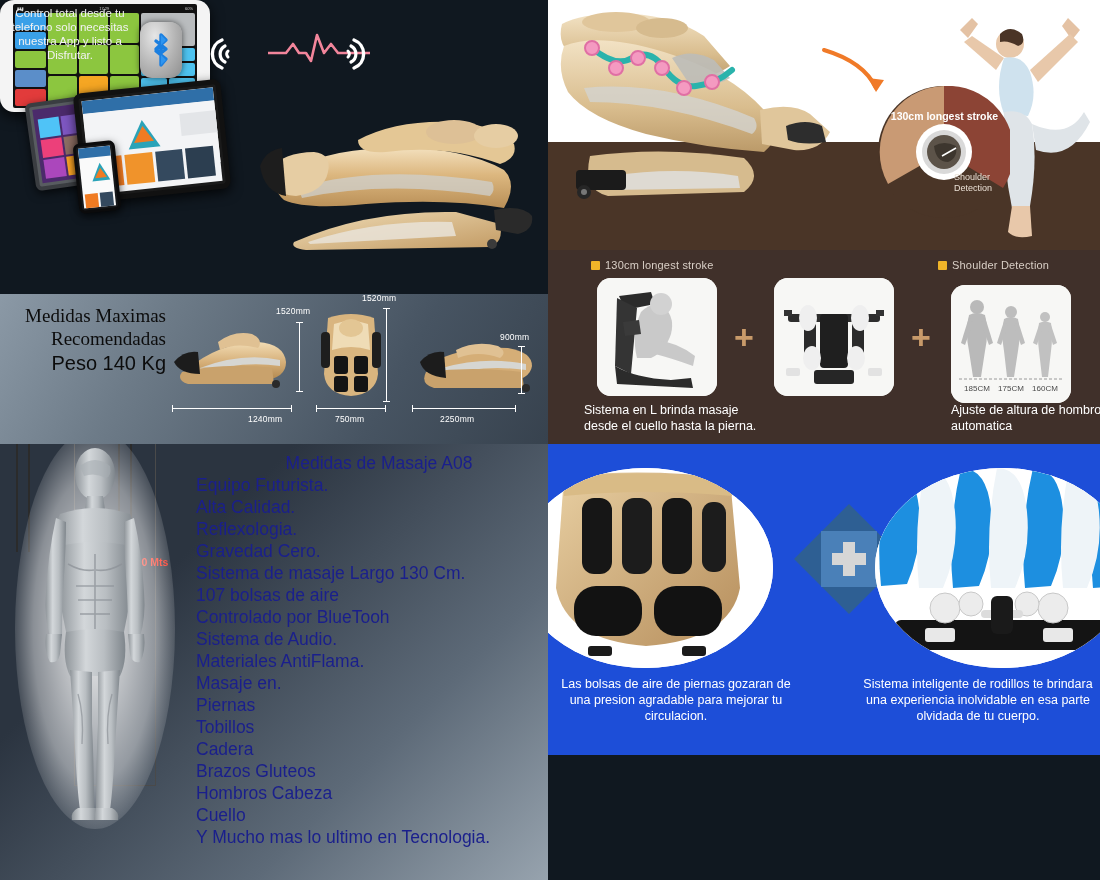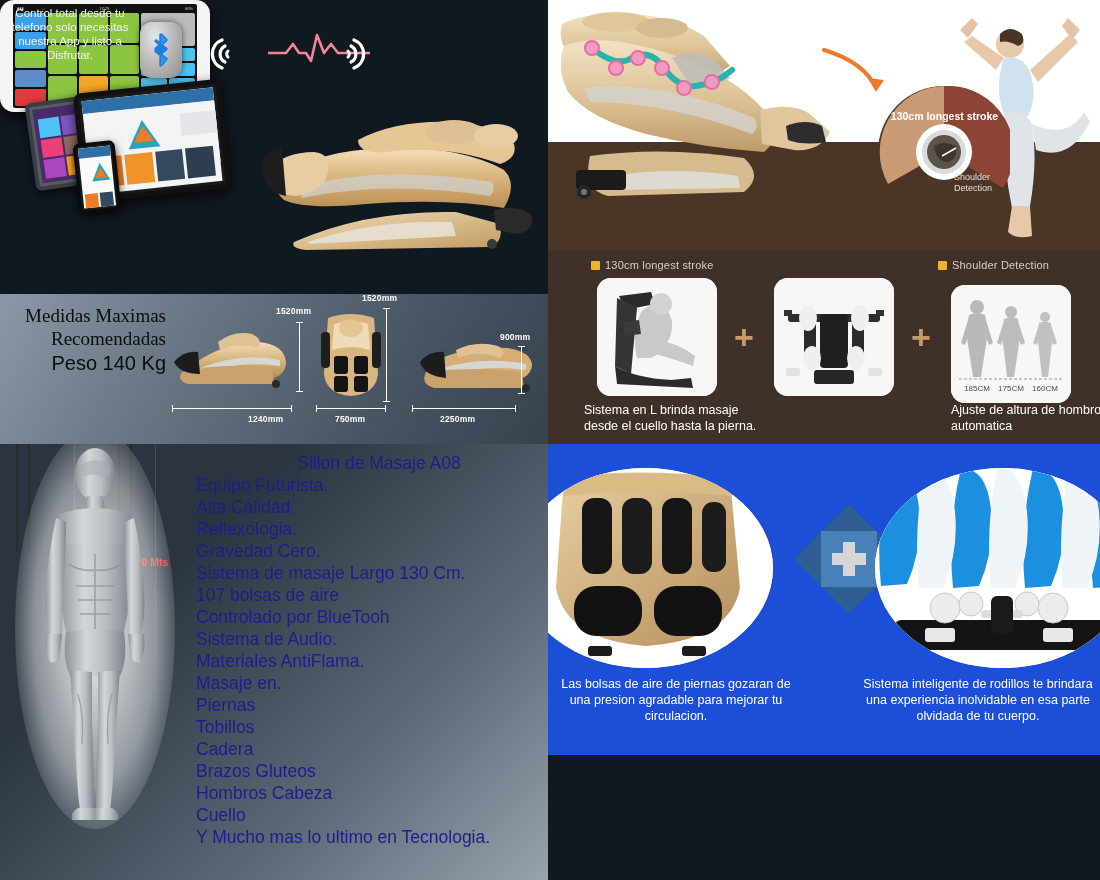--- a/index.html
+++ b/index.html
@@ -144,21 +144,21 @@
   #panel-measures {
     left: 0; top: 294px; width: 548px; height: 150px;
     background: linear-gradient(120deg,#8b99a6 0%, #6d7b88 28%, #475462 70%, #37424e 100%);
   }
   #measures-title {
     position:absolute; left:6px; top:10px; width:160px; text-align:right;
     font-family:"Liberation Serif", serif; color:#0c0c0c;
   }
   #measures-title .l1 { font-size:19px; line-height:23px; }
   #measures-title .l2 { font-size:20px; line-height:26px; font-family:"Liberation Sans",sans-serif; }
-  .dim-label { position:absolute; color:#ffffff; font-size:8.5px; font-weight:bold; letter-spacing:.2px; }
+  .dim-label { position:absolute; color:#ffffff; font-size:8.5px; font-weight:normal; letter-spacing:.2px; }
   .vbar { position:absolute; width:1px; background:#fff; }
   .vbar::before, .vbar::after { content:""; position:absolute; left:-3px; width:7px; height:1px; background:#fff; }
   .vbar::before { top:0; } .vbar::after { bottom:0; }
   .hbar { position:absolute; height:1px; background:#fff; }
   .hbar::before, .hbar::after { content:""; position:absolute; top:-3px; width:1px; height:7px; background:#fff; }
   .hbar::before { left:0; } .hbar::after { right:0; }
 
   
   #panel-body {
     left: 0; top: 444px; width: 548px; height: 436px;
@@ -688,21 +688,21 @@
           <path d="M70 280 Q76 300 74 330"></path>
             <path d="M104 280 Q98 300 100 330"></path>
         </g>
 
         <path d="M70 394 L88 394 L90 406 L64 406 Q62 398 70 394 Z" fill="url(#skin)"></path>
         <path d="M88 394 L104 394 Q112 398 110 406 L86 406 Z" fill="url(#skin)"></path>
       </svg>
     </div>
 
     <div id="feature-list">
-      <div class="head row">Sillon de Masaje A08</div>
+      <div class="head row">Medidas de Masaje A08</div>
       <div class="row">Equipo Futurista.</div>
       <div class="row">Alta Calidad.</div>
       <div class="row">Reflexologia.</div>
       <div class="row">Gravedad Cero.</div>
       <div class="row">Sistema de masaje Largo 130 Cm.</div>
       <div class="row">107 bolsas de aire</div>
       <div class="row">Controlado por BlueTooh</div>
       <div class="row">Sistema de Audio.</div>
       <div class="row">Materiales AntiFlama.</div>
       <div class="row">Masaje en.</div>

